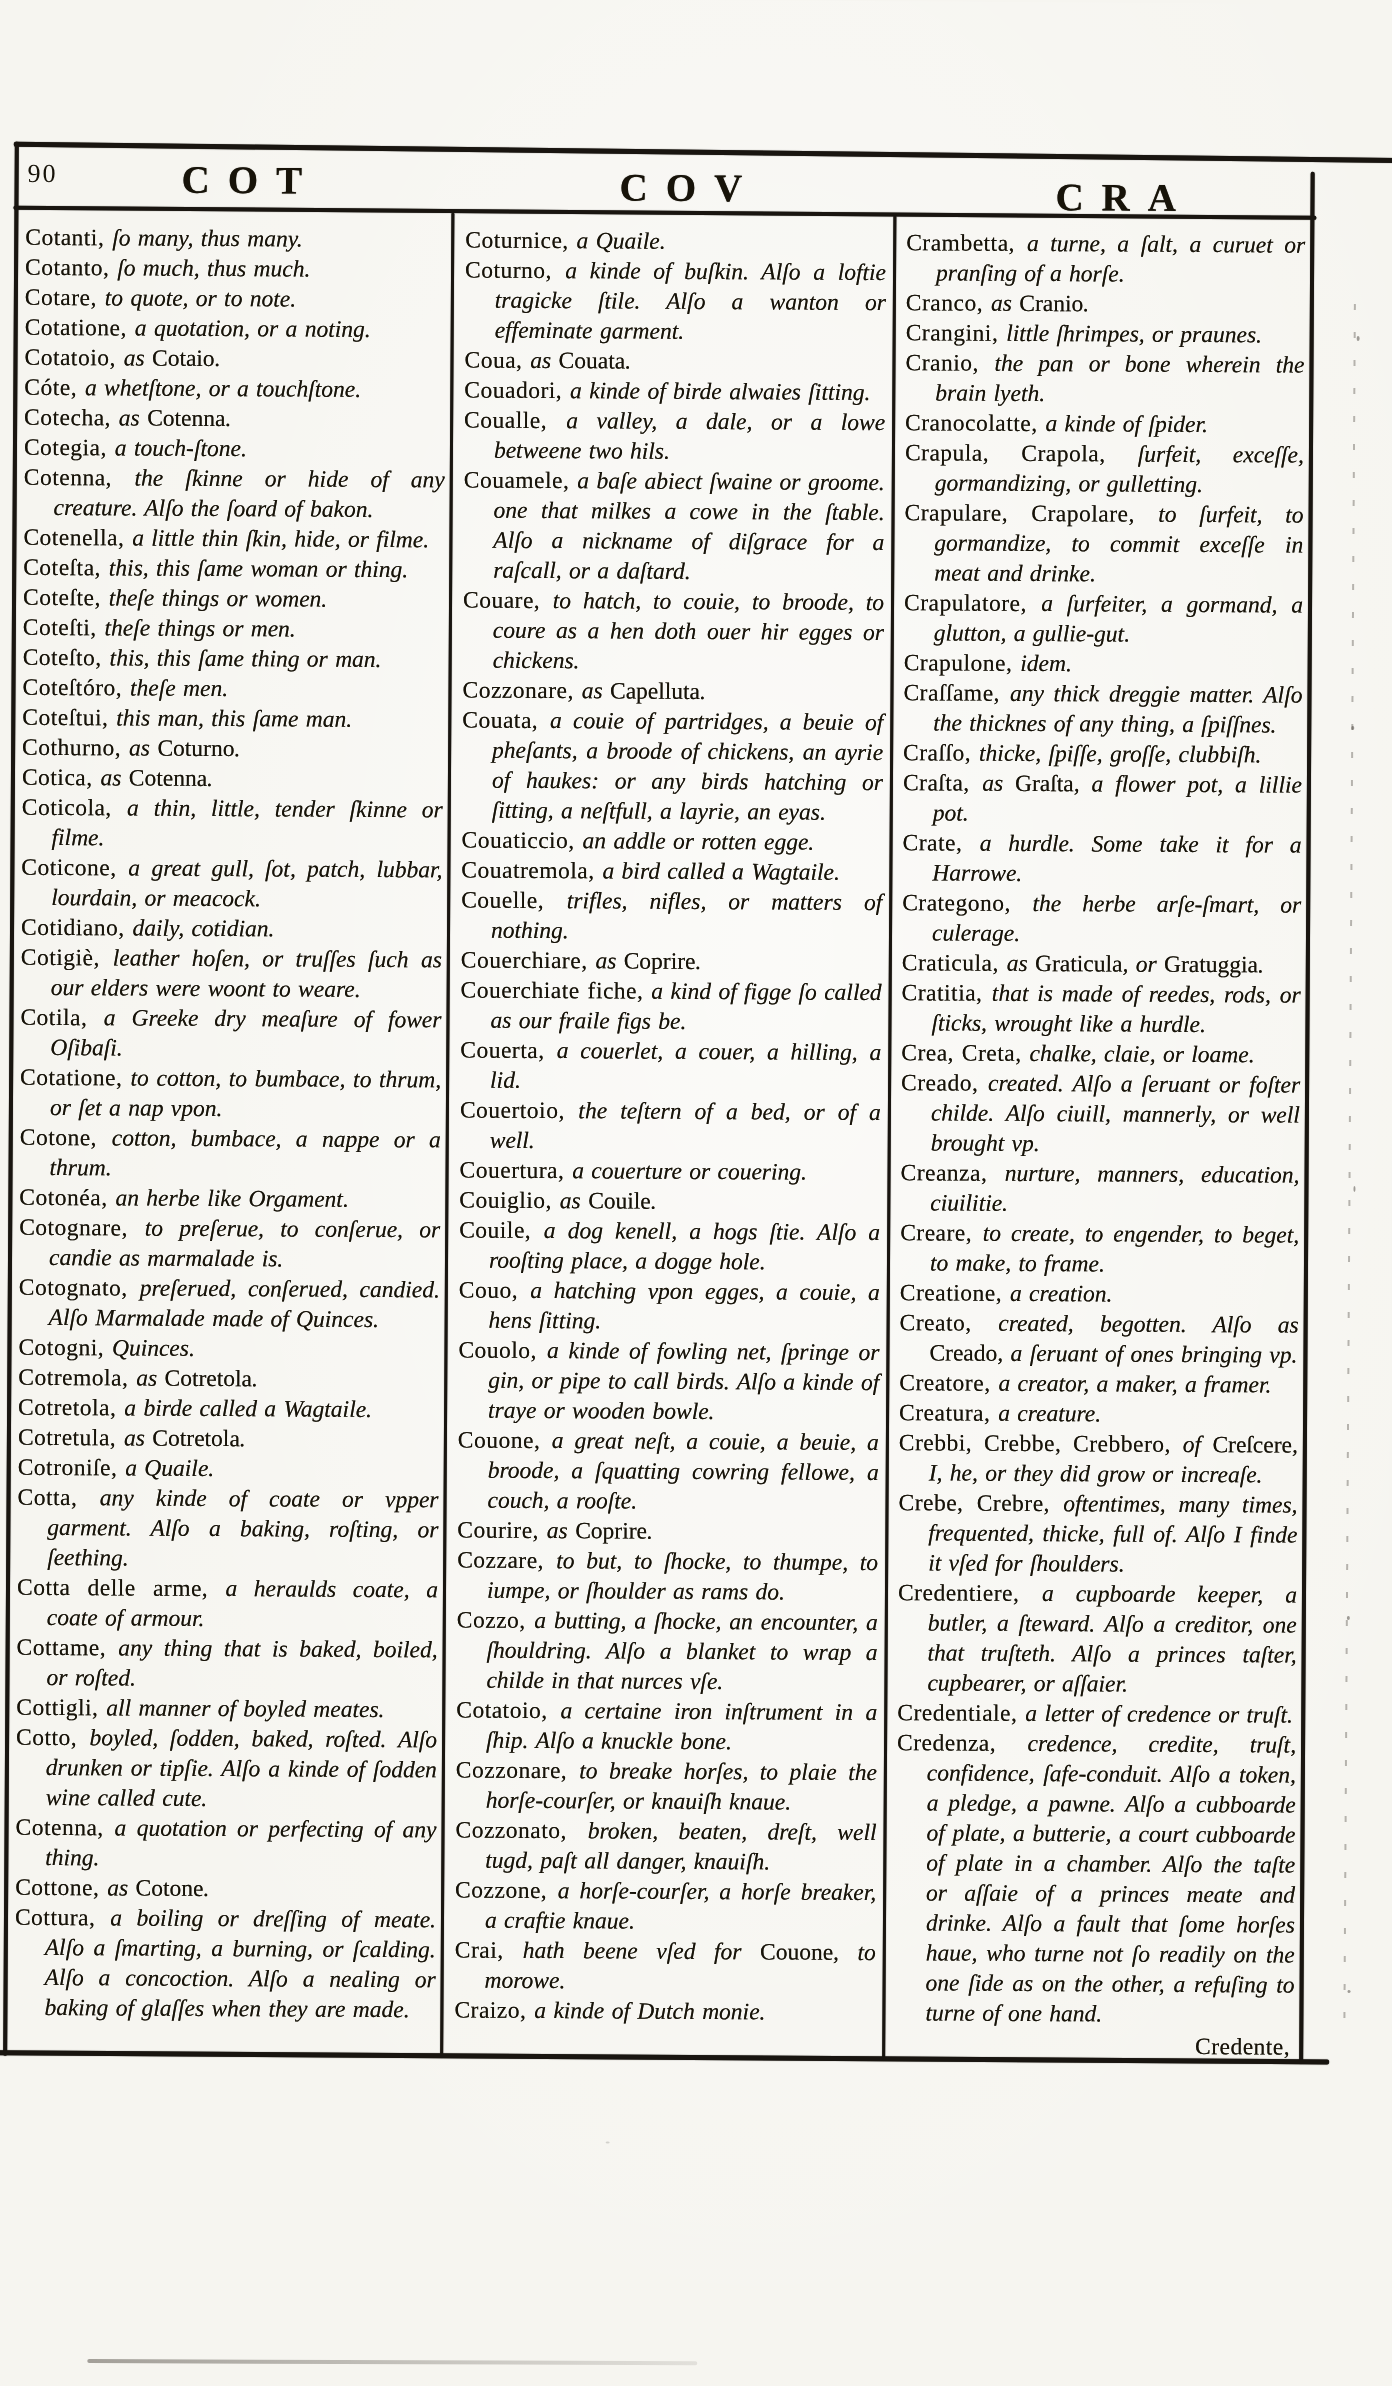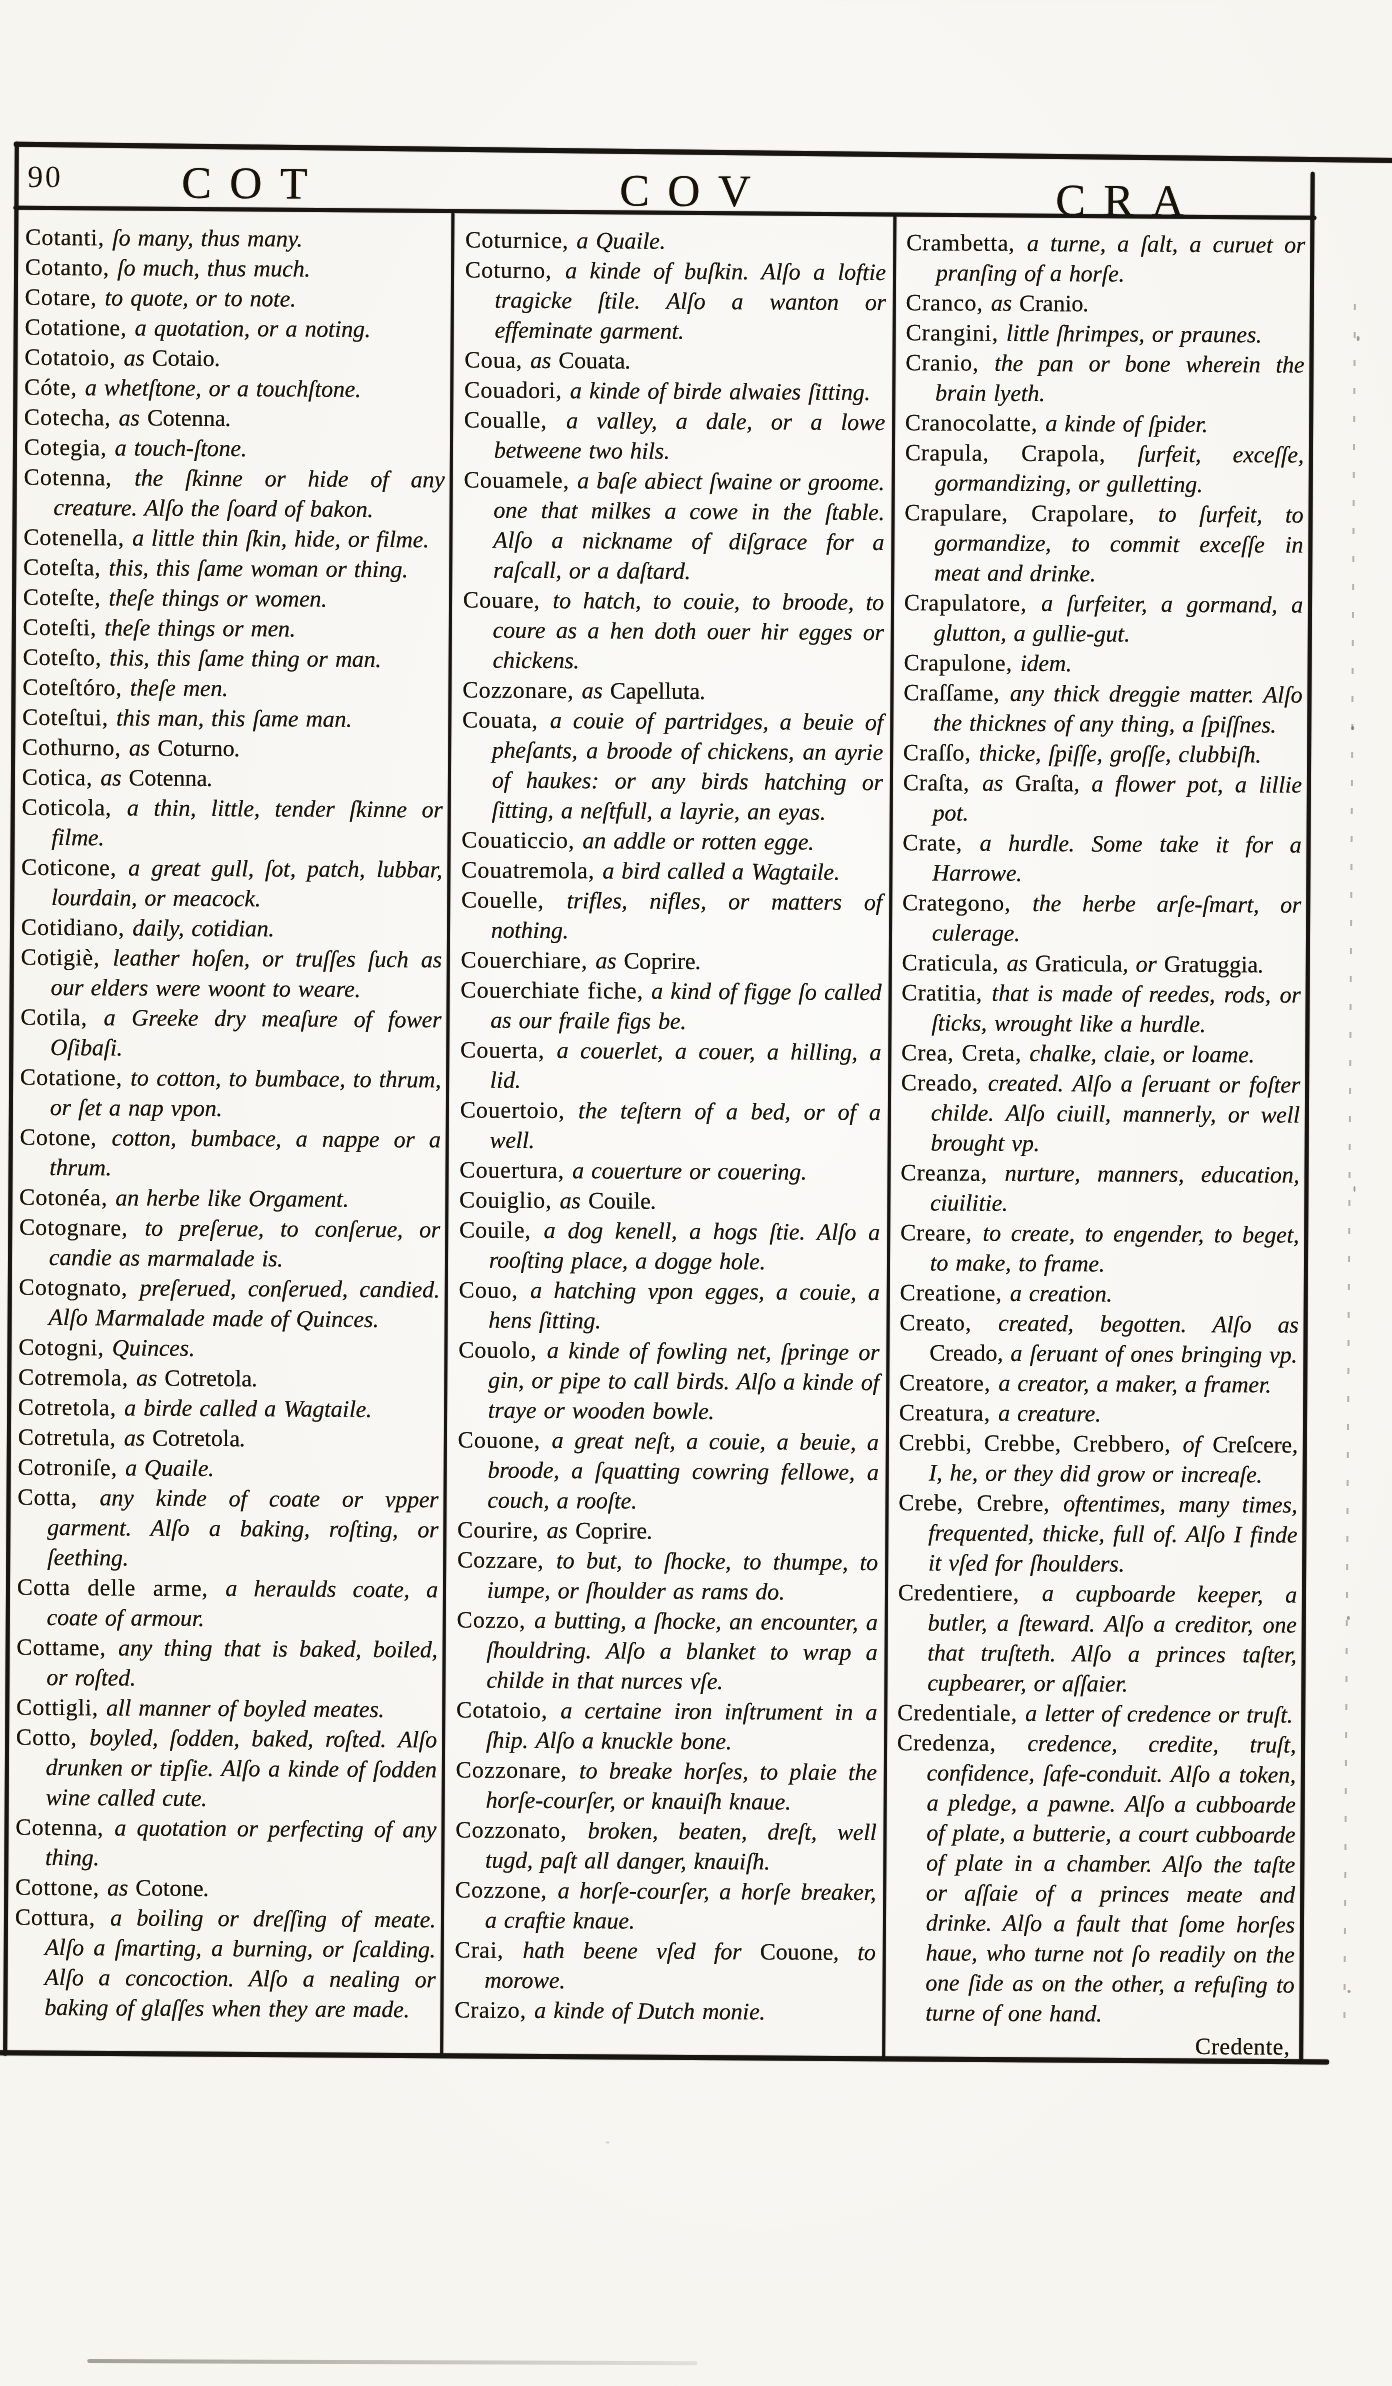--- a/index.html
+++ b/index.html
@@ -21,25 +21,26 @@
   .rule-top{left:8px;top:146px;width:1384px;height:5px;transform:rotate(0.32deg);transform-origin:left center;}
   .rule-subheader{left:8px;top:211px;width:1303px;height:4px;transform:rotate(0.1deg);}
   .rule-bottom{left:2px;top:2055px;width:1333px;height:5px;transform:rotate(0.05deg);}
   .rule-left{left:9px;top:146px;width:4px;height:1914px;}
   .rule-col-a{left:446px;top:214px;width:3px;height:1845px;}
   .rule-col-b{left:888px;top:214px;width:3px;height:1845px;}
   .rule-right{left:1305px;top:168px;width:4px;height:1892px;}
 
   .page-number{
     position:absolute;left:22px;top:163px;
-    font-size:31px;letter-spacing:2px;
+    font-size:26px;letter-spacing:2px;
   }
   .section-header{
-    position:absolute;font-size:45px;letter-spacing:18px;
+    position:absolute;font-size:39px;letter-spacing:18px;
     text-shadow:0 0 .7px rgba(23,19,9,.8);
+    font-weight:bold;
   }
   .sh-1{left:176px;top:160px;}
   .sh-2{left:614px;top:165px;}
   .sh-3{left:1050px;top:172px;text-align:right;}
 
   .column{
     position:absolute;top:226px;
     font-size:23.5px;line-height:30px;
     text-align:justify;
     text-shadow:0 0 .6px rgba(23,19,9,.72);

